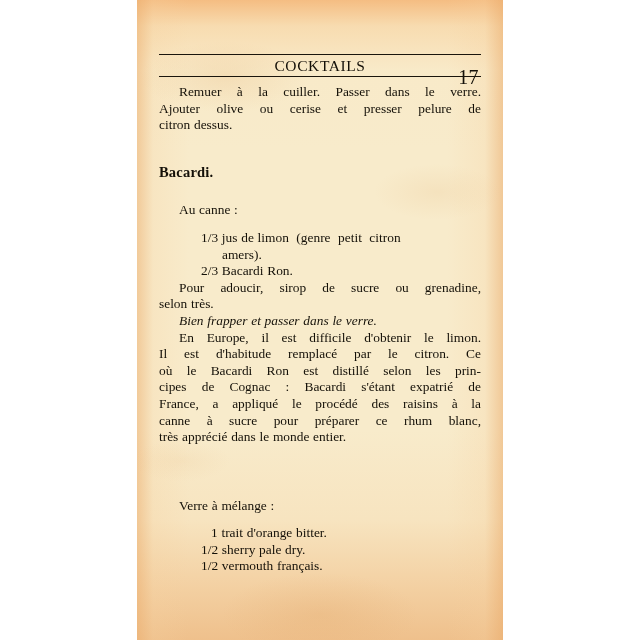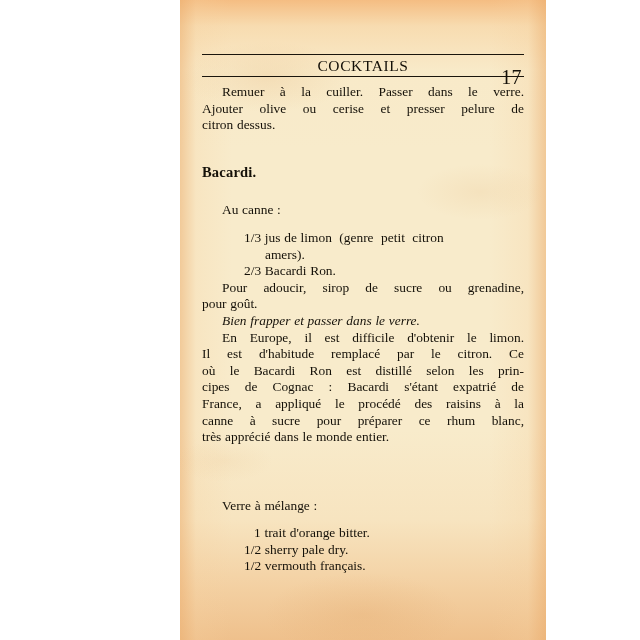--- a/index.html
+++ b/index.html
@@ -25,21 +25,20 @@
   
   #page {
     position: absolute;
     left: 137px;
     top: 0;
     width: 366px;
     height: 640px;
     overflow: hidden;
     background: #f8ebcb;
     box-sizing: border-box;
-    margin-left: 43px;
   }
 
   
   .tint-v {
     position: absolute;
     inset: 0;
     background: linear-gradient(to bottom,
         rgba(244,176,110,0.78) 0px,
         rgba(247,201,143,0.45) 26px,
         rgba(250,226,183,0.12) 70px,
@@ -210,21 +209,21 @@
 
         <p class="lead">Au canne :</p>
         <div class="sp-after-lead"></div>
 
         <p class="ing ing-1">1/3 jus de limon  (genre  petit  citron</p>
         <p class="ing ing-hang">amers).</p>
         <p class="ing ing-2">2/3 Bacardi Ron.</p>
 
         <p>
           <span class="jline first">Pour adoucir, sirop de sucre ou grenadine,</span>
-          <span class="jline last">pour goût.</span>
+          <span class="jline last">selon très.</span>
         </p>
         <p class="indent">Bien frapper et passer dans le verre.</p>
 
         <p>
           <span class="jline first">En Europe, il est difficile d'obtenir le limon.</span>
           <span class="jline">Il est d'habitude remplacé par le citron. Ce</span>
           <span class="jline">où le Bacardi Ron est distillé selon les prin-</span>
           <span class="jline">cipes de Cognac : Bacardi s'étant expatrié de</span>
           <span class="jline">France, a appliqué le procédé des raisins à la</span>
           <span class="jline">canne à sucre pour préparer ce rhum blanc,</span>

